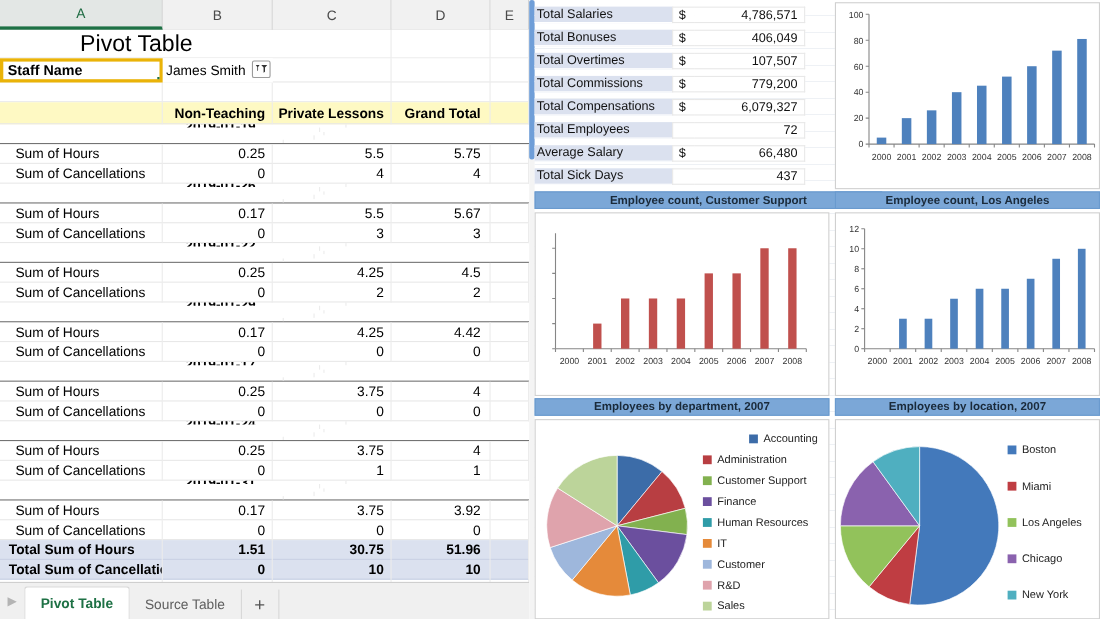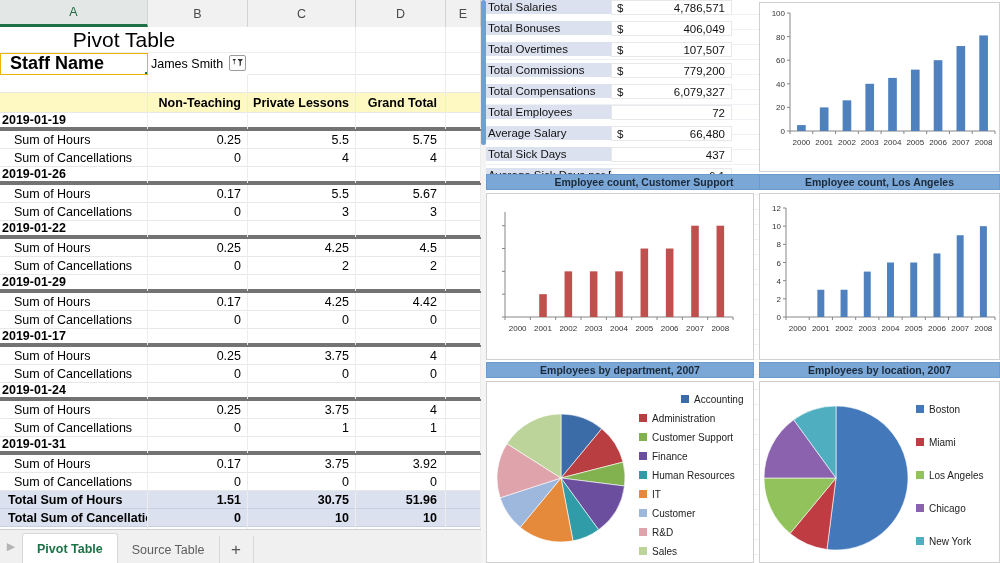--- a/index.html
+++ b/index.html
@@ -62,22 +62,22 @@
   .pivot-title {
     width: 248px; font-size: 21px; color: #000;
     justify-content: center; border: none;
     font-family: "Liberation Sans", sans-serif;
   }
 
   
   .filter-row { height: 22px; }
   .filter-row .cell { height: 22px; }
   .f-label {
-    width: 148px; font-size: 18px; font-weight: bold; padding-left: 9px;
-    border: 1px solid #eab308; position: relative; background: #fff;
+    width: 148px; font-size: 13px; font-weight: bold; padding-left: 4px;
+    border: 3px solid #eab308; position: relative; background: #fff;
   }
   .f-label::after {
     content: ""; position: absolute; right: -3px; bottom: -3px;
     width: 5px; height: 5px; background: #1e7145;
   }
   .f-value {
     width: 100px; font-size: 12.5px; padding-left: 3px; position: relative;
     background: #fff;
   }
   .filter-btn {
@@ -86,21 +86,21 @@
     display: flex; align-items: center; justify-content: center;
     font-size: 8px; color: #222; letter-spacing: -1px;
   }
 
   
   .hdr-row { background: #fef9c3; height: 20px; }
   .hdr-row .cell { height: 20px; font-weight: bold; font-size: 12.5px; }
 
   
   .group-row .c-a { font-weight: bold; padding-left: 2px; }
-  .group-row { border-bottom: 4px solid #737373; }
+  .group-row { border-bottom: 1px solid #737373; flex-direction: column; }
 
   .sub-row .c-a { padding-left: 14px; }
 
   
   .gt-row { background: #dbe1ef; border-bottom: 1px solid #c7cfe3; }
   .gt-row .cell { font-weight: bold; }
   .gt-row .c-a { padding-left: 8px; }
 
   .blank-row { height: 18px; border-bottom: 1px solid #e8e8e8; }
 
@@ -147,21 +147,21 @@
   .rgrid {
     position: absolute; left: 5px; top: 0; width: 514px; height: 563px;
     background-image:
       repeating-linear-gradient(to bottom, transparent 0 14px, #eef1f5 14px 15px);
   }
 
   
   #summary {
     position: absolute; left: 5px; top: 0; width: 270px;
   }
-  .srow { display: flex; height: 21px; align-items: flex-start; font-size: 11.5px; color: #111; }
+  .srow { display: flex; height: 21px; align-items: flex-end; font-size: 11.5px; color: #111; }
   .slabel {
     width: 125px; background: #dbe1ef; height: 15px;
     display: flex; align-items: center; padding-left: 2px;
     overflow: hidden; white-space: nowrap;
     border-bottom: 1px solid #ffffff;
   }
   .sdollar {
     width: 20px; background: #fff; height: 15px; display: flex; align-items: center;
     justify-content: flex-start; padding-left: 5px;
     border-top: 1px solid #e8e8e8; border-left: 1px solid #e8e8e8; border-bottom: 1px solid #e8e8e8;

